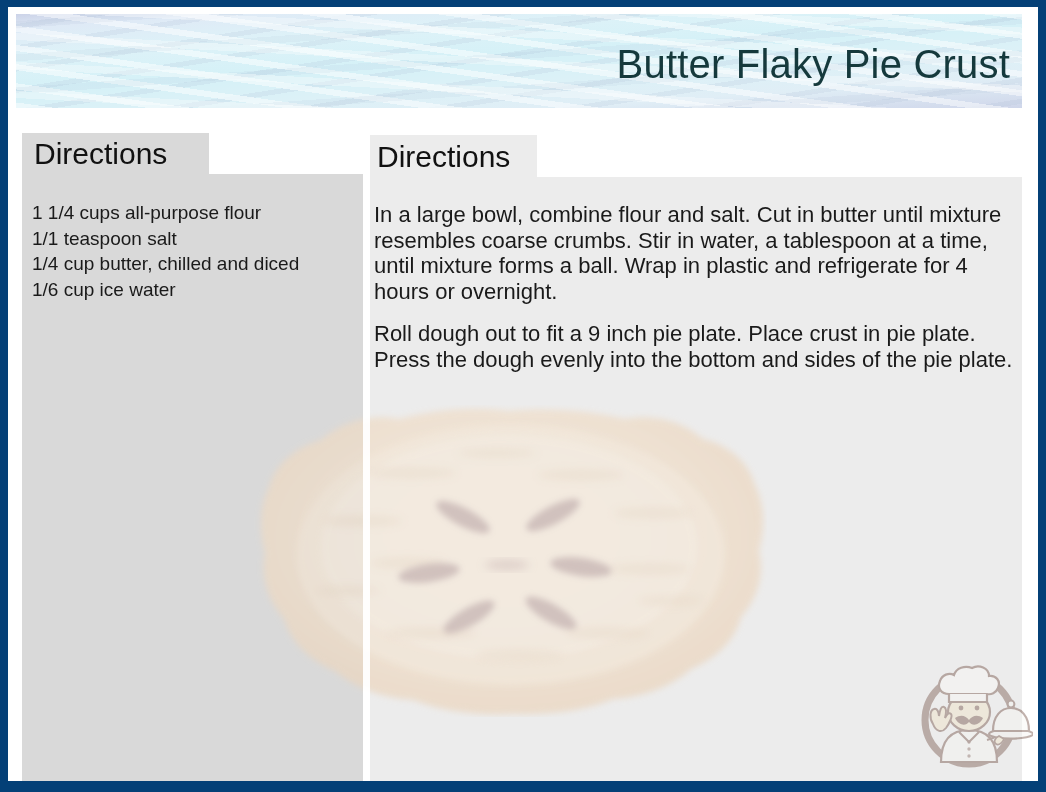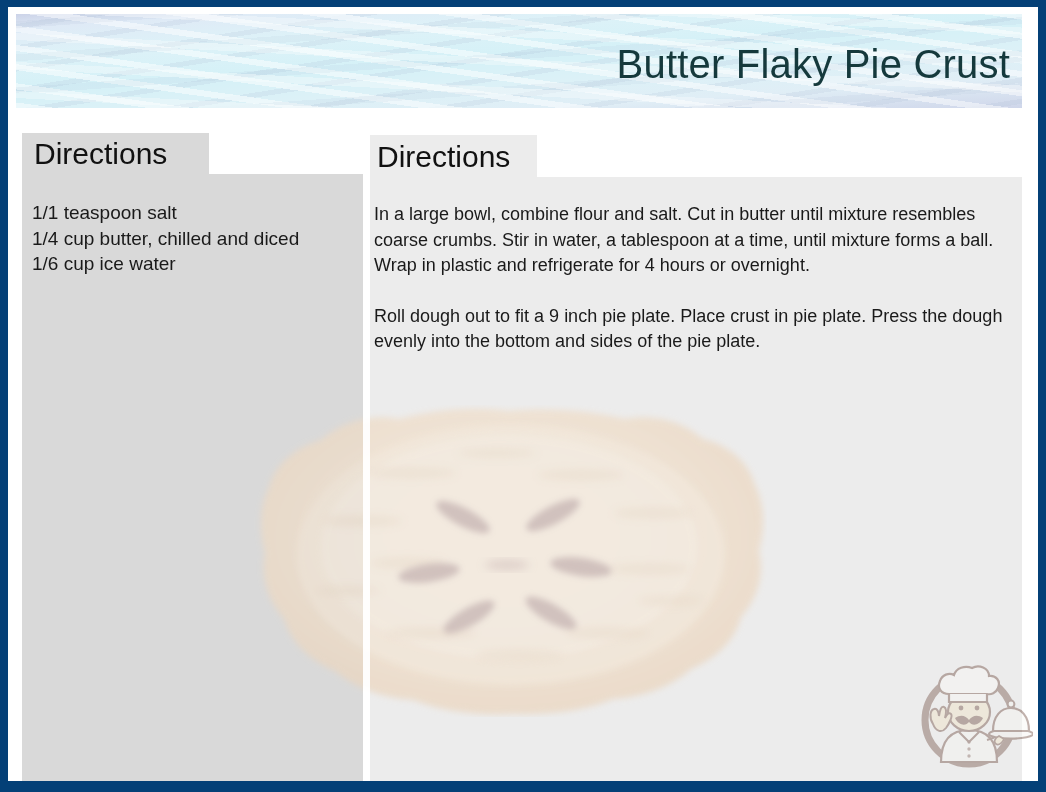--- a/index.html
+++ b/index.html
@@ -138,25 +138,25 @@
     width: 320px;
     font-size: 19px;
     line-height: 25.5px;
   }
   #ingredients-list .ing-line { white-space: nowrap; }
 
   #directions-body {
     left: 366px;
     top: 195px;
     width: 652px;
-    font-size: 18px;
+    font-size: 22px;
     line-height: 25.5px;
   }
   #directions-body p { margin: 0; }
-  #directions-body p + p { margin-top: 25px; }
+  #directions-body p + p { margin-top: 17px; }
 
   
   #panel-seam {
     position: absolute;
     left: 355px;
     top: 167px;
     width: 7px;
     height: 614px;
     background: #ffffff;
     z-index: 6;
@@ -196,20 +196,21 @@
     <div class="weave"></div>
     <div class="weave2"></div>
   </div>
   <div id="slide-title">Butter Flaky Pie Crust</div>
 
   <div class="panel" id="ingredients-panel"></div>
   <div class="tab" id="ingredients-tab">
     <span class="tab-label">Directions</span>
   </div>
   <div class="panel-body" id="ingredients-list">
+    <div class="ing-line">1 1/4 cups all-purpose flour</div>
     <div class="ing-line">1/1 teaspoon salt</div>
     <div class="ing-line">1/4 cup butter, chilled and diced</div>
     <div class="ing-line">1/6 cup ice water</div>
   </div>
 
   <div class="panel" id="directions-panel"></div>
   <div class="tab" id="directions-tab">
     <span class="tab-label">Directions</span>
   </div>
   <div class="panel-body" id="directions-body">

